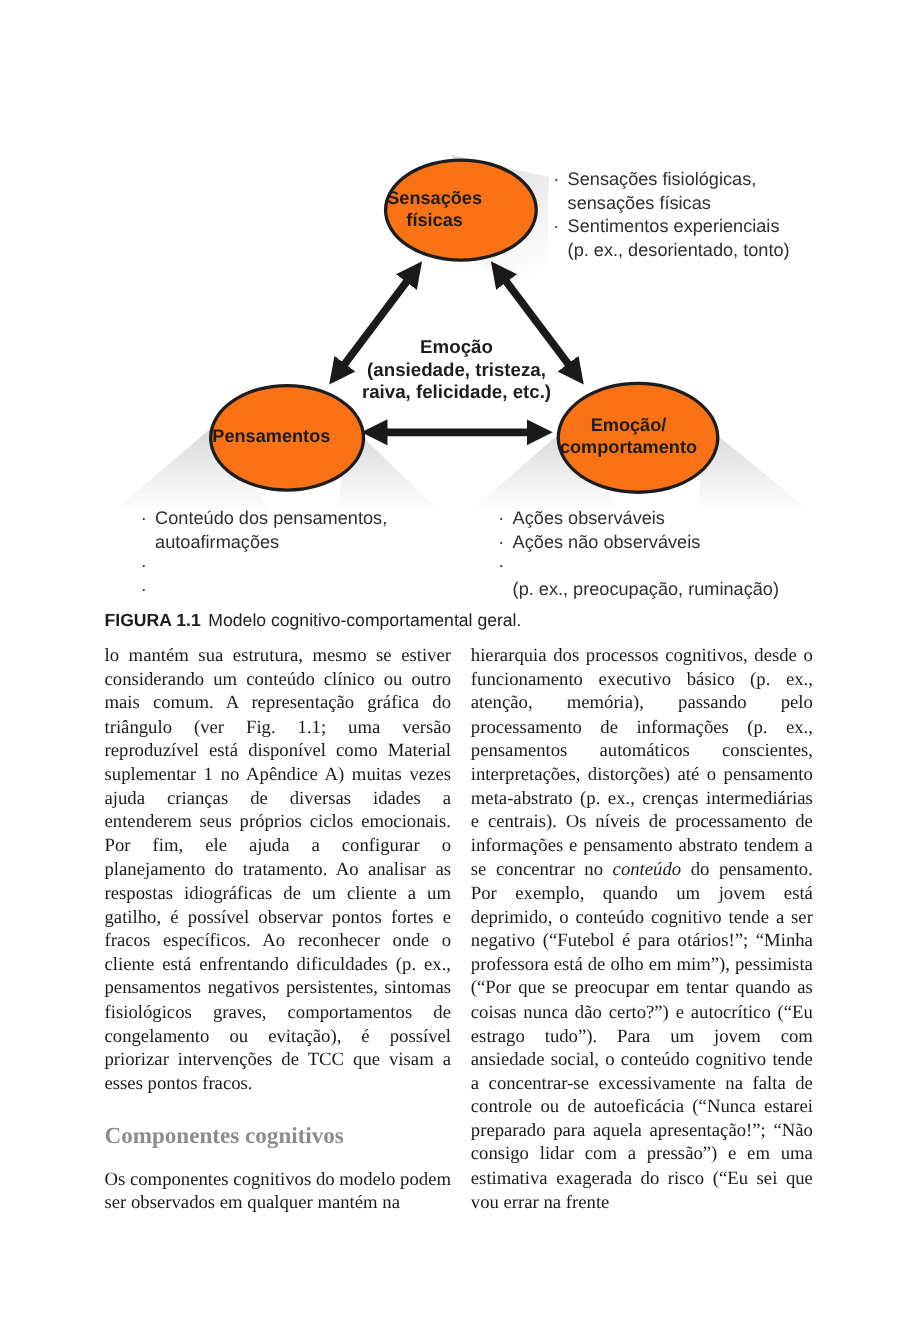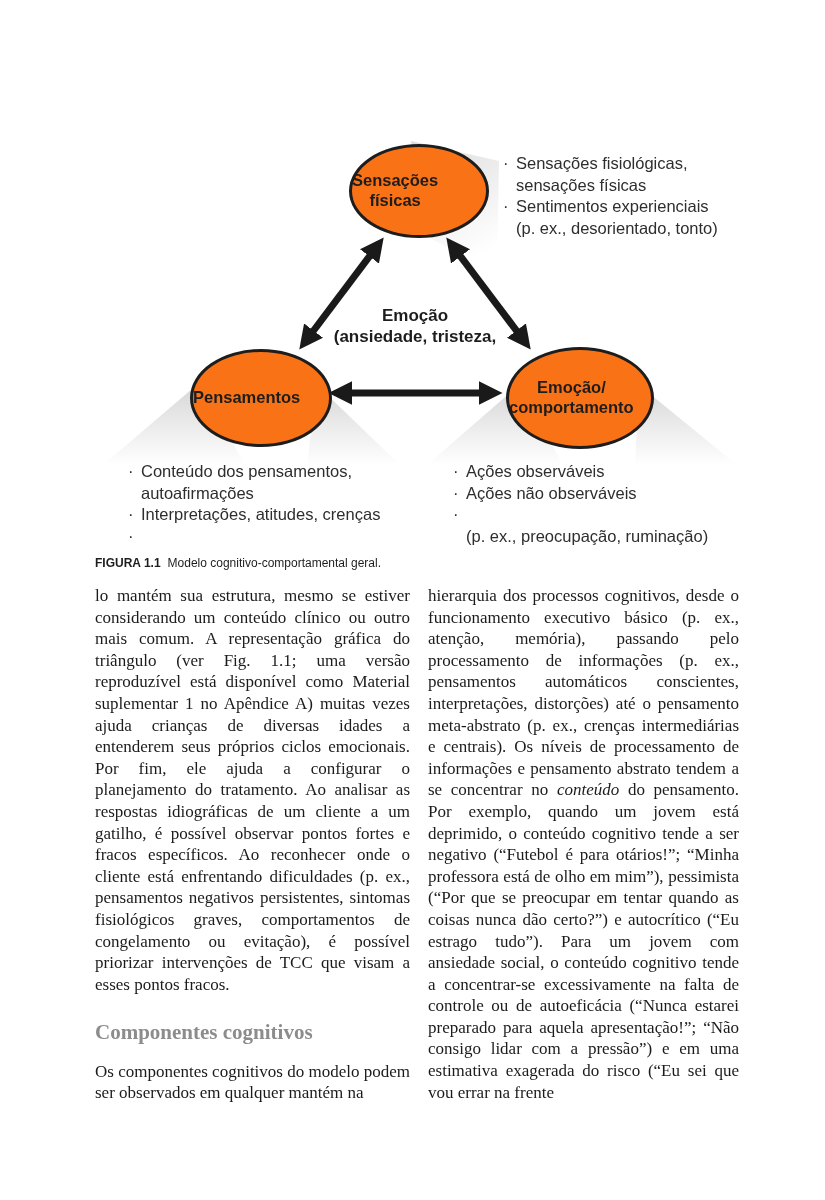--- a/index.html
+++ b/index.html
@@ -46,21 +46,21 @@
   }
   .fig-list-sensations{left:408px;top:18px;width:240px;}
   .fig-list-thoughts{left:33px;top:326px;width:280px;}
   .fig-list-actions{left:358px;top:326px;width:270px;}
   .bl-row{display:flex;}
   .bl-bullet{width:13px;flex:0 0 13px;}
   .bl-row.cont{padding-left:13px;}
   
   .caption{
     position:absolute;left:95px;top:556px;width:643px;
-    font-family:"Liberation Sans", sans-serif;font-size:12px;color:#1d1d1d;
+    font-family:"Liberation Sans", sans-serif;font-size:16px;color:#1d1d1d;
   }
   .caption .cap-label{font-weight:bold;margin-right:7px;}
   
   .column{
     position:absolute;top:585px;
     font-size:17px;line-height:21.6px;text-align:justify;
     color:var(--ink,#1b1b1b);
   }
   .col-left{left:95px;width:315px;}
   .col-right{left:428px;width:311px;}
@@ -119,20 +119,21 @@
     <div class="node node-actions">
       <div>
         <span>Emoção/</span>
         <span>comportamento</span>
       </div>
     </div>
 
     <div class="emotion-label">
       <span>Emoção</span>
       <span>(ansiedade, tristeza,</span>
+      <span>raiva, felicidade, etc.)</span>
     </div>
 
     <div class="fig-list fig-list-sensations">
       <div class="bl-row">
           <span class="bl-bullet">·</span>
           <span>Sensações fisiológicas,</span>
         </div>
       <div class="bl-row cont">
           <span>sensações físicas</span>
         </div>
@@ -148,21 +149,20 @@
     <div class="fig-list fig-list-thoughts">
       <div class="bl-row">
           <span class="bl-bullet">·</span>
           <span>Conteúdo dos pensamentos,</span>
         </div>
       <div class="bl-row cont">
           <span>autoafirmações</span>
         </div>
       <div class="bl-row">
           <span class="bl-bullet">·</span>
-          <span>Interpretações, atitudes, crenças</span>
         </div>
       <div class="bl-row">
           <span class="bl-bullet">·</span>
         </div>
     </div>
 
     <div class="fig-list fig-list-actions">
       <div class="bl-row">
           <span class="bl-bullet">·</span>
           <span>Ações observáveis</span>

